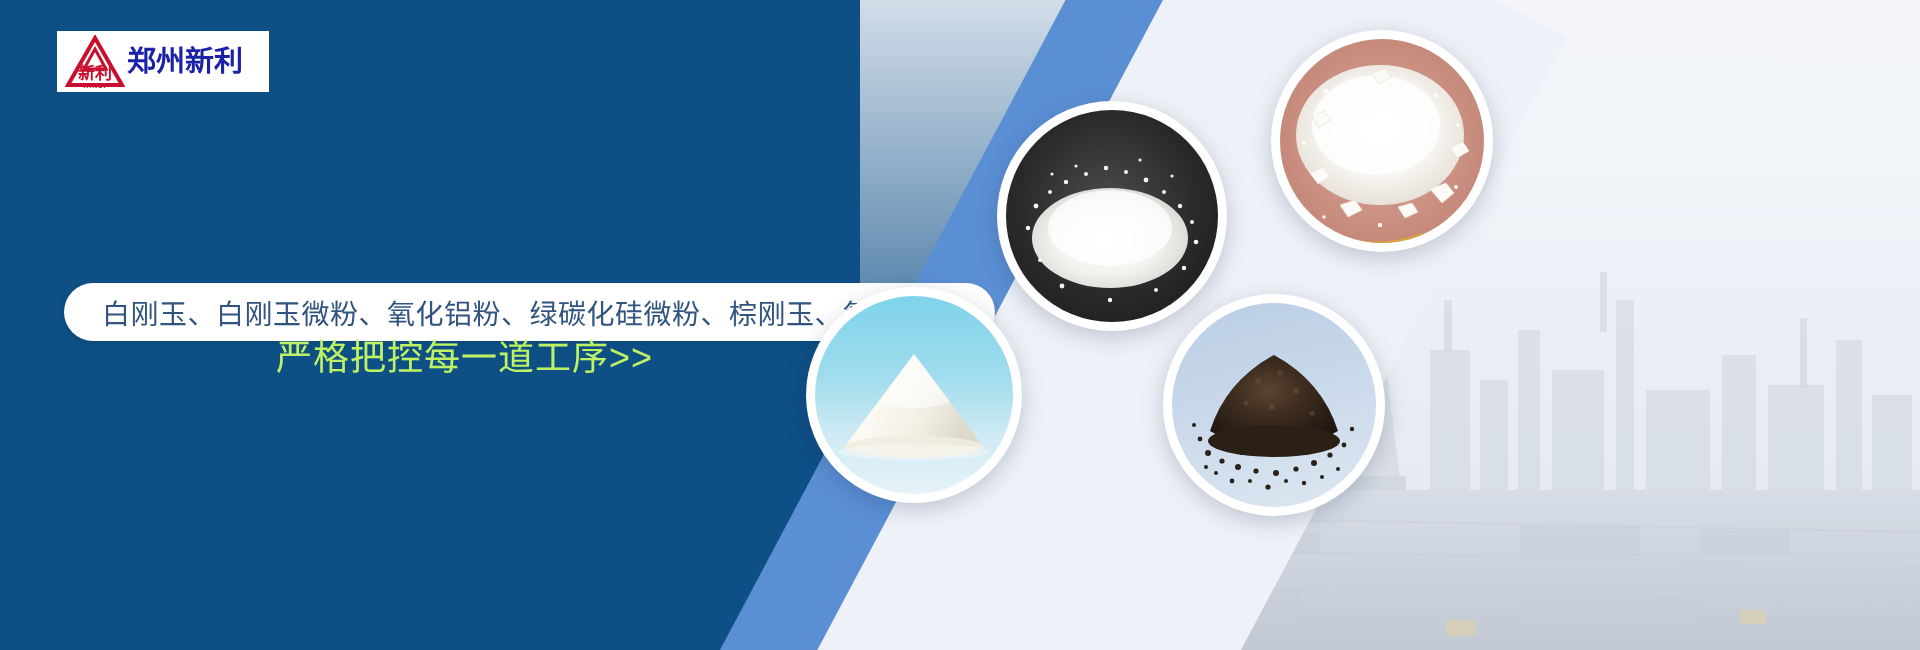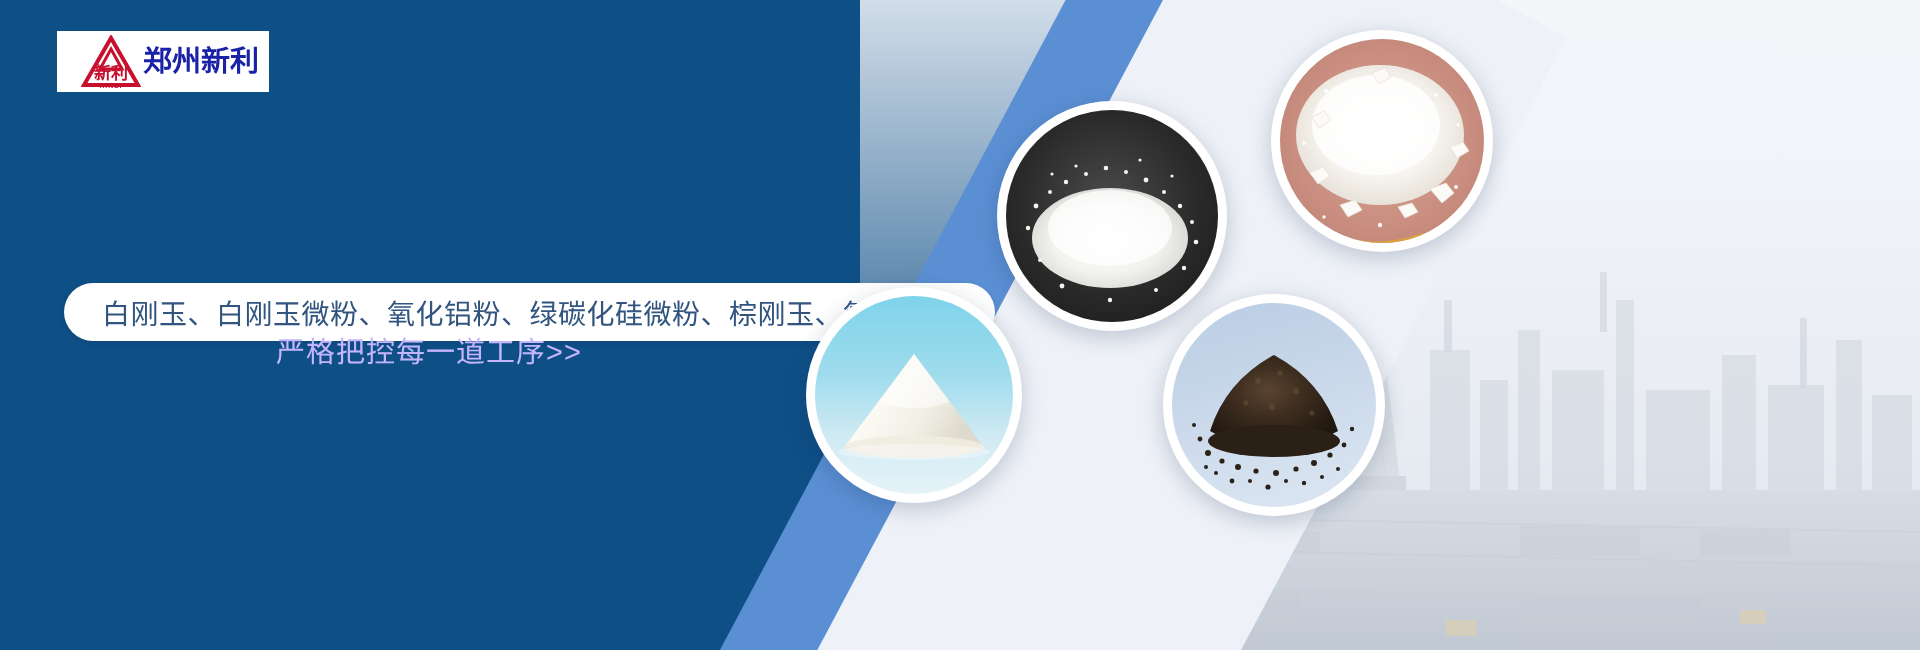--- a/index.html
+++ b/index.html
@@ -91,21 +91,21 @@
   
   .logo-box {
     position: absolute;
     left: 57px;
     top: 31px;
     width: 212px;
     height: 61px;
     background: #ffffff;
     display: flex;
     align-items: center;
-    padding: 3px 6px 3px 24px;
+    padding: 3px 6px 3px 8px;
   }
   .logo-mark {
     position: relative;
     width: 60px;
     height: 54px;
     flex: 0 0 auto;
   }
   .logo-mark svg { display: block; }
   .logo-text {
     display: flex;
@@ -154,22 +154,22 @@
     letter-spacing: .5px;
     white-space: nowrap;
     font-weight: 400;
   }
 
   
   .cta {
     position: absolute;
     left: 276px;
     top: 328px;
-    font-size: 29px;
-    color: #c4b5fd;
+    font-size: 36px;
+    color: #bef264;
     letter-spacing: 1px;
     white-space: nowrap;
     cursor: pointer;
   }
 
   
   .circle {
     position: absolute;
     border-radius: 50%;
     background: #ffffff;

